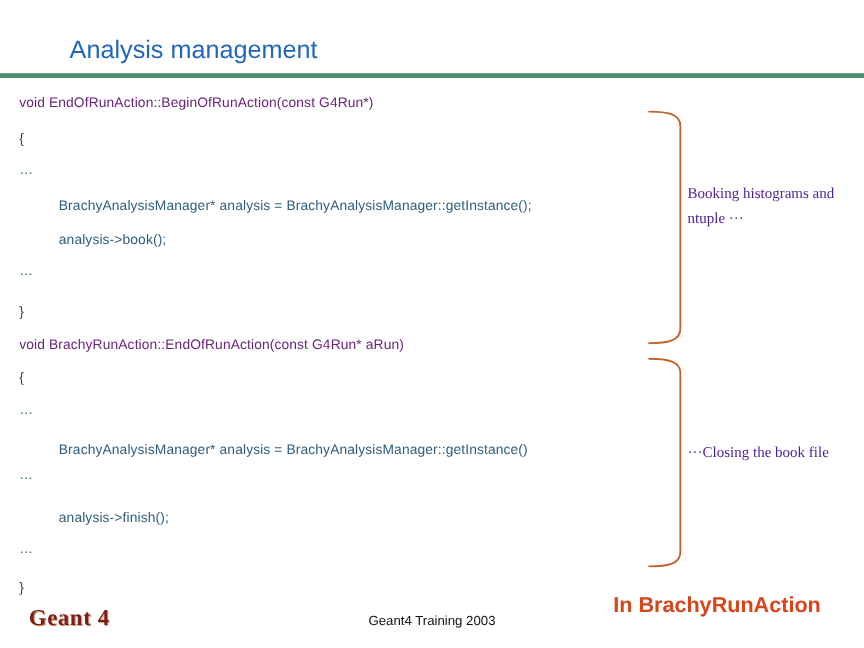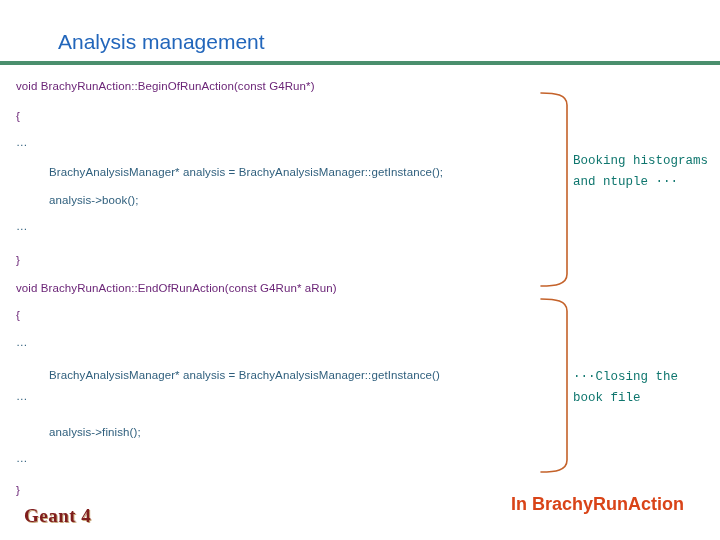--- a/index.html
+++ b/index.html
@@ -54,24 +54,24 @@
     letter-spacing: 0.1px;
   }
   .code-sig   { color: #6b2577; }
   .code-brace { color: #6b2577; }
   .code-body  { color: #2f5f7d; padding-left: 20px; }
   .code-dots  { color: #2f5f7d; }
 
   
   .annotation {
     position: absolute;
-    color: #0f766e;
+    color: #4c1d95;
     font-size: 12.5px;
     line-height: 21px;
-    font-family: Liberation Mono, monospace;
+    font-family: Liberation Serif, serif;
   }
 
   
   .brace {
     position: absolute;
     overflow: visible;
   }
   .brace svg { display: block; }
 
   
@@ -110,21 +110,21 @@
 </head>
 <body>
 
 <div id="slide">
 
   <div class="slide-title">Analysis management</div>
 
   <div class="title-rule"></div>
 
   <div id="code-block">
-      <div class="code-line code-sig" style="left: 16px; top: 80px;">void BrachyRunAction::BeginOfRunAction(const G4Run*)</div>
+      <div class="code-line code-sig" style="left: 16px; top: 80px;">void EndOfRunAction::BeginOfRunAction(const G4Run*)</div>
       <div class="code-line code-brace" style="left: 16px; top: 110px;">{</div>
       <div class="code-line code-dots" style="left: 16px; top: 136px;">…</div>
       <div class="code-line code-body" style="left: 29px; top: 166px;">BrachyAnalysisManager* analysis = BrachyAnalysisManager::getInstance();</div>
       <div class="code-line code-body" style="left: 29px; top: 194px;">analysis-&gt;book();</div>
       <div class="code-line code-dots" style="left: 16px; top: 220px;">…</div>
       <div class="code-line code-brace" style="left: 16px; top: 254px;">}</div>
       <div class="code-line code-sig" style="left: 16px; top: 282px;">void BrachyRunAction::EndOfRunAction(const G4Run* aRun)</div>
       <div class="code-line code-brace" style="left: 16px; top: 309px;">{</div>
       <div class="code-line code-dots" style="left: 16px; top: 336px;">…</div>
       <div class="code-line code-body" style="left: 29px; top: 369px;">BrachyAnalysisManager* analysis = BrachyAnalysisManager::getInstance()</div>
@@ -147,16 +147,17 @@
       </div>
     </div>
 
   <div id="annotation-layer">
       <div class="annotation" style="left: 573px; top: 151px; width: 140px;">Booking histograms and ntuple ···</div>
       <div class="annotation" style="left: 573px; top: 367px; width: 140px;">···Closing the book file</div>
     </div>
 
   <div class="geant-logo">Geant 4</div>
 
+  <div class="footer-center">Geant4 Training 2003</div>
 
   <div class="footer-note">In BrachyRunAction</div>
 
 </div>
 
 </body></html>

